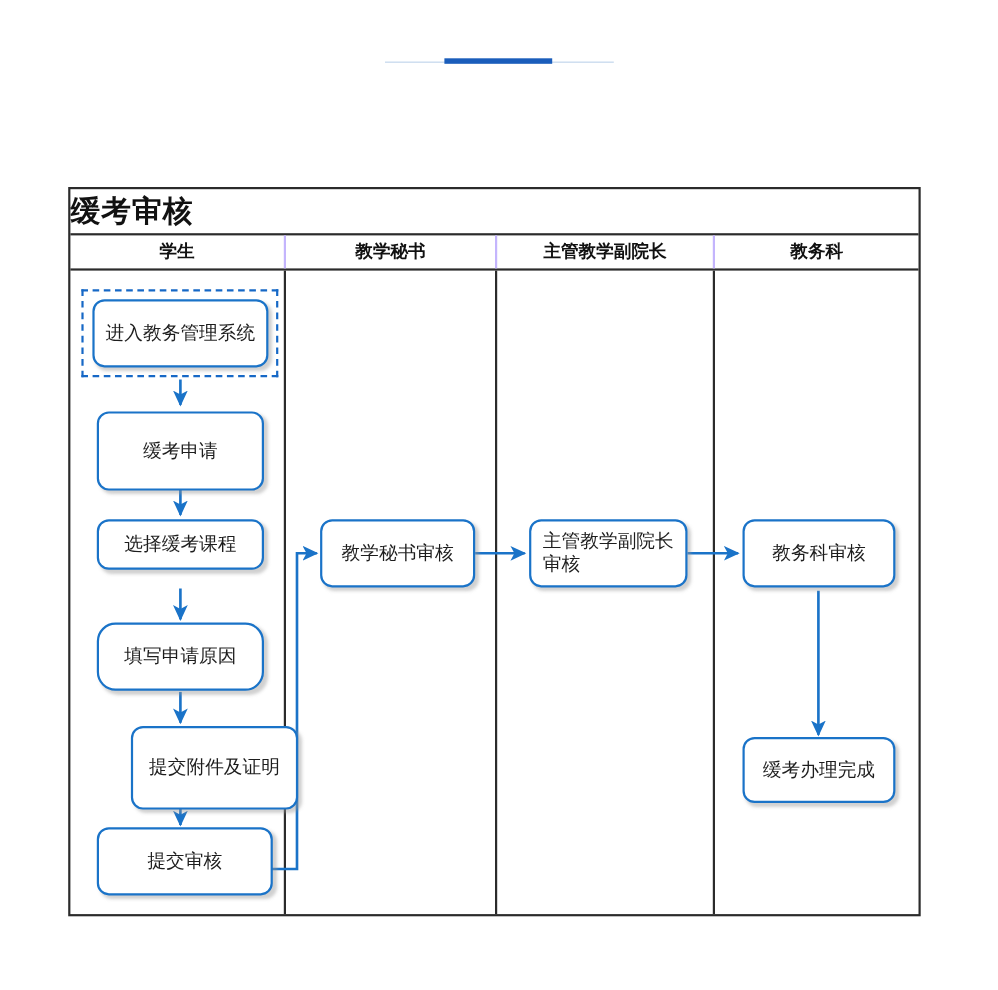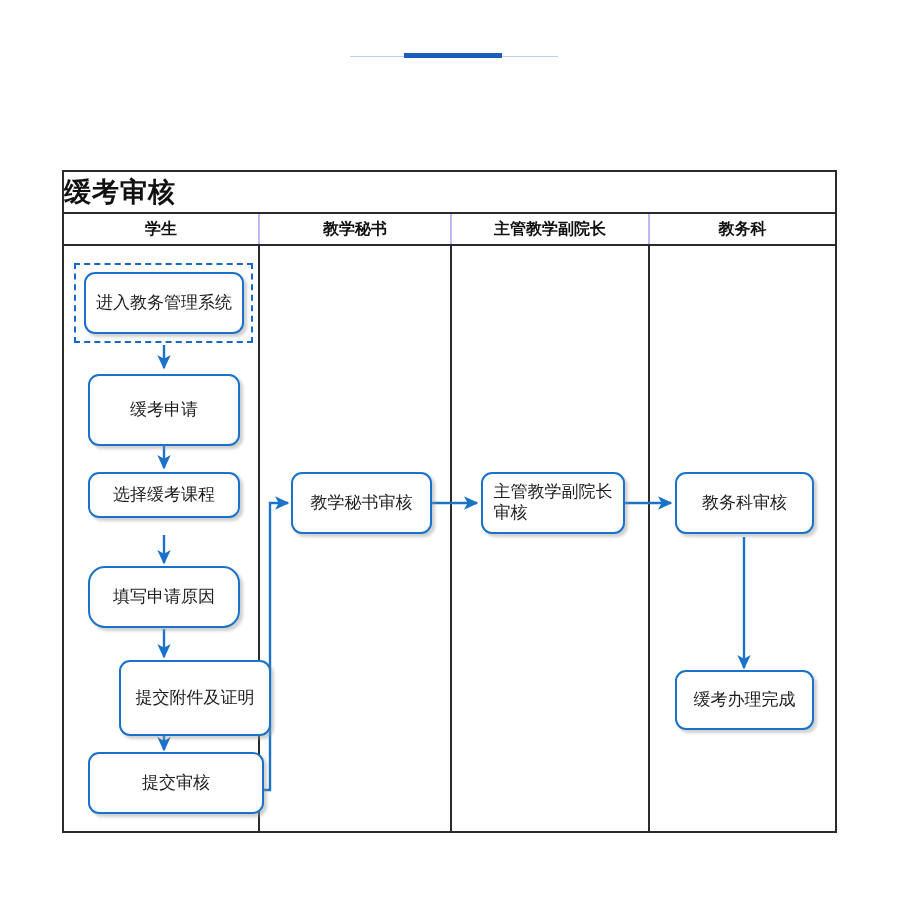--- a/index.html
+++ b/index.html
@@ -157,21 +157,21 @@
   <div class="node" style="left:84px;top:272px;width:160px;height:62px;">进入教务管理系统</div>
 
   <div class="node" style="left:88px;top:374px;width:152px;height:72px;">缓考申请</div>
 
   <div class="node" style="left:88px;top:472px;width:152px;height:46px;">选择缓考课程</div>
 
   <div class="node" style="left:88px;top:566px;width:152px;height:62px;border-radius:17px;">填写申请原因</div>
 
   <div class="node" style="left:88px;top:660px;width:152px;height:76px;margin-left:31px;">提交附件及证明</div>
 
-  <div class="node" style="left:88px;top:752px;width:176px;height:62px;">提交审核</div>
+  <div class="node" style="left:88px;top:752px;width:160px;height:62px;">提交审核</div>
 
   <div class="node" style="left:291px;top:472px;width:141px;height:62px;">教学秘书审核</div>
 
   <div class="node node-multiline" style="left: 481px; top: 472px; width: 144px; height: 62px; white-space: pre-line;">主管教学副院长
 审核</div>
 
   <div class="node" style="left:675px;top:472px;width:139px;height:62px;">教务科审核</div>
 
   <div class="node" style="left:675px;top:670px;width:139px;height:60px;">缓考办理完成</div>
 </div>

